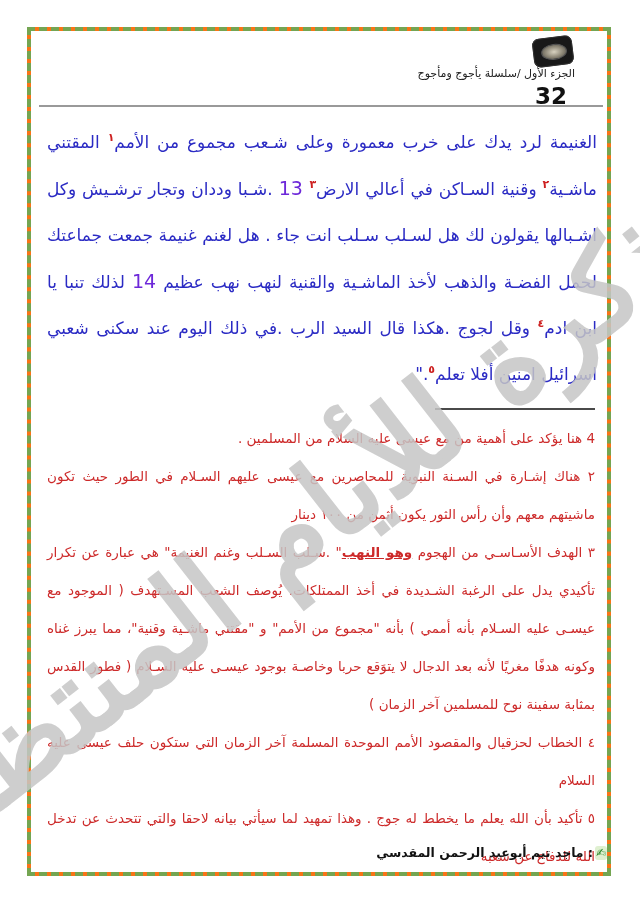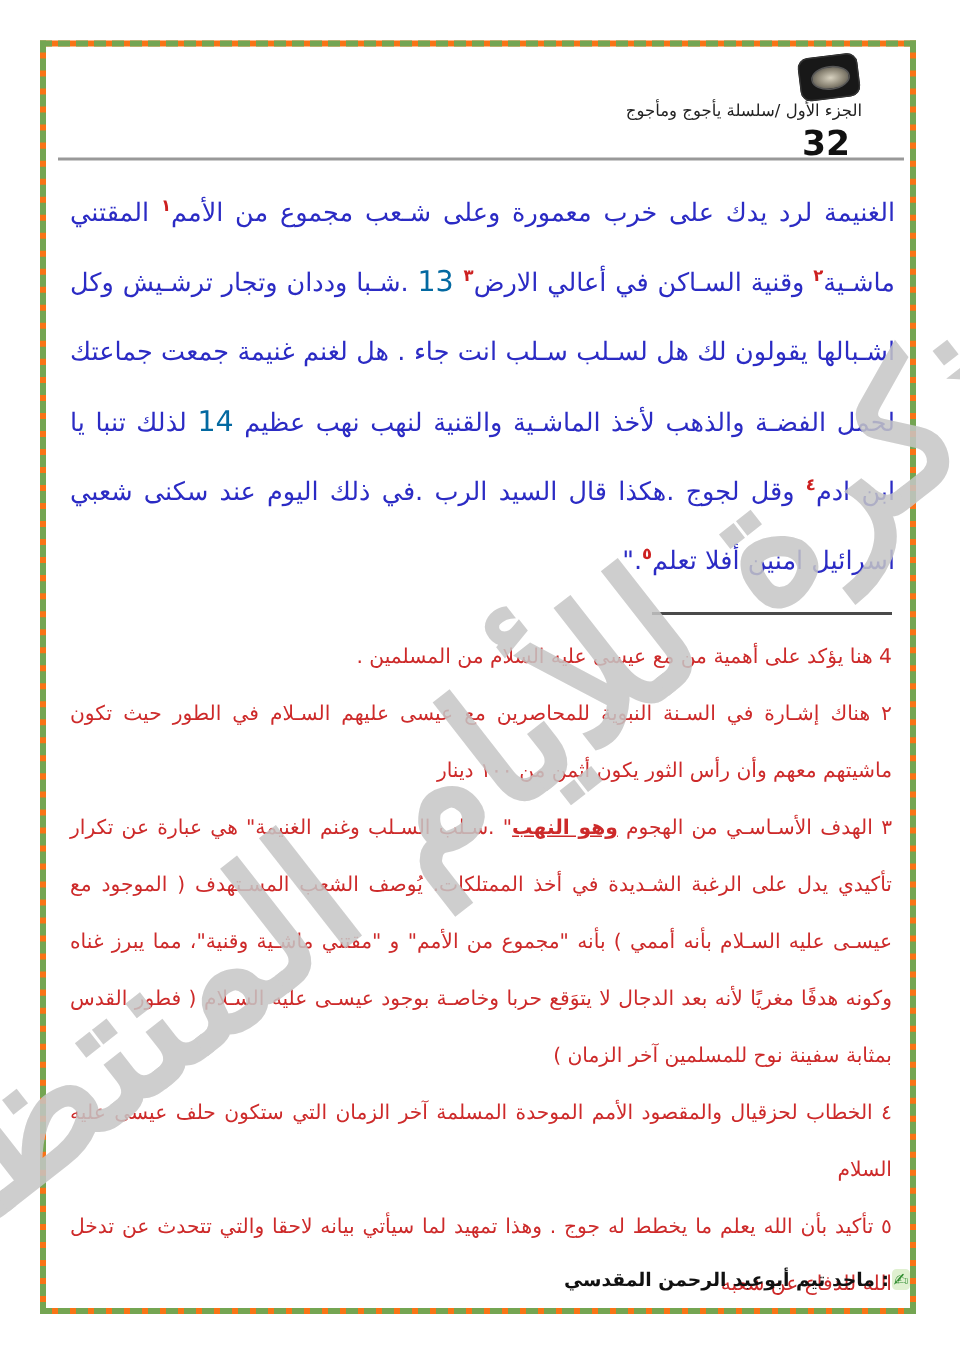--- a/index.html
+++ b/index.html
@@ -43,21 +43,21 @@
   
   .body-text{
     position:absolute;top:88px;left:16px;right:10px;
     color:#2b2bc4;font-size:17px;line-height:46px;text-align:justify;
     direction:rtl;
   }
   .body-text .fn-mark{
     color:#cd2020;font-size:11px;vertical-align:super;line-height:0;font-weight:bold;
   }
   .body-text .verse-num{
-    color:#0369a1;font-size:19px;font-family:"DejaVu Sans",sans-serif;
+    color:#6d28d9;font-size:19px;font-family:"DejaVu Sans",sans-serif;
   }
 
   
   .watermark{
     position:absolute;top:438px;left:-250px;width:1140px;
     transform:rotate(-38deg);transform-origin:center;
     font-size:118px;font-weight:bold;color:#c6c6c6;opacity:.85;
     white-space:nowrap;text-align:center;direction:rtl;pointer-events:none;
     font-family:"DejaVu Serif",serif;
   }

